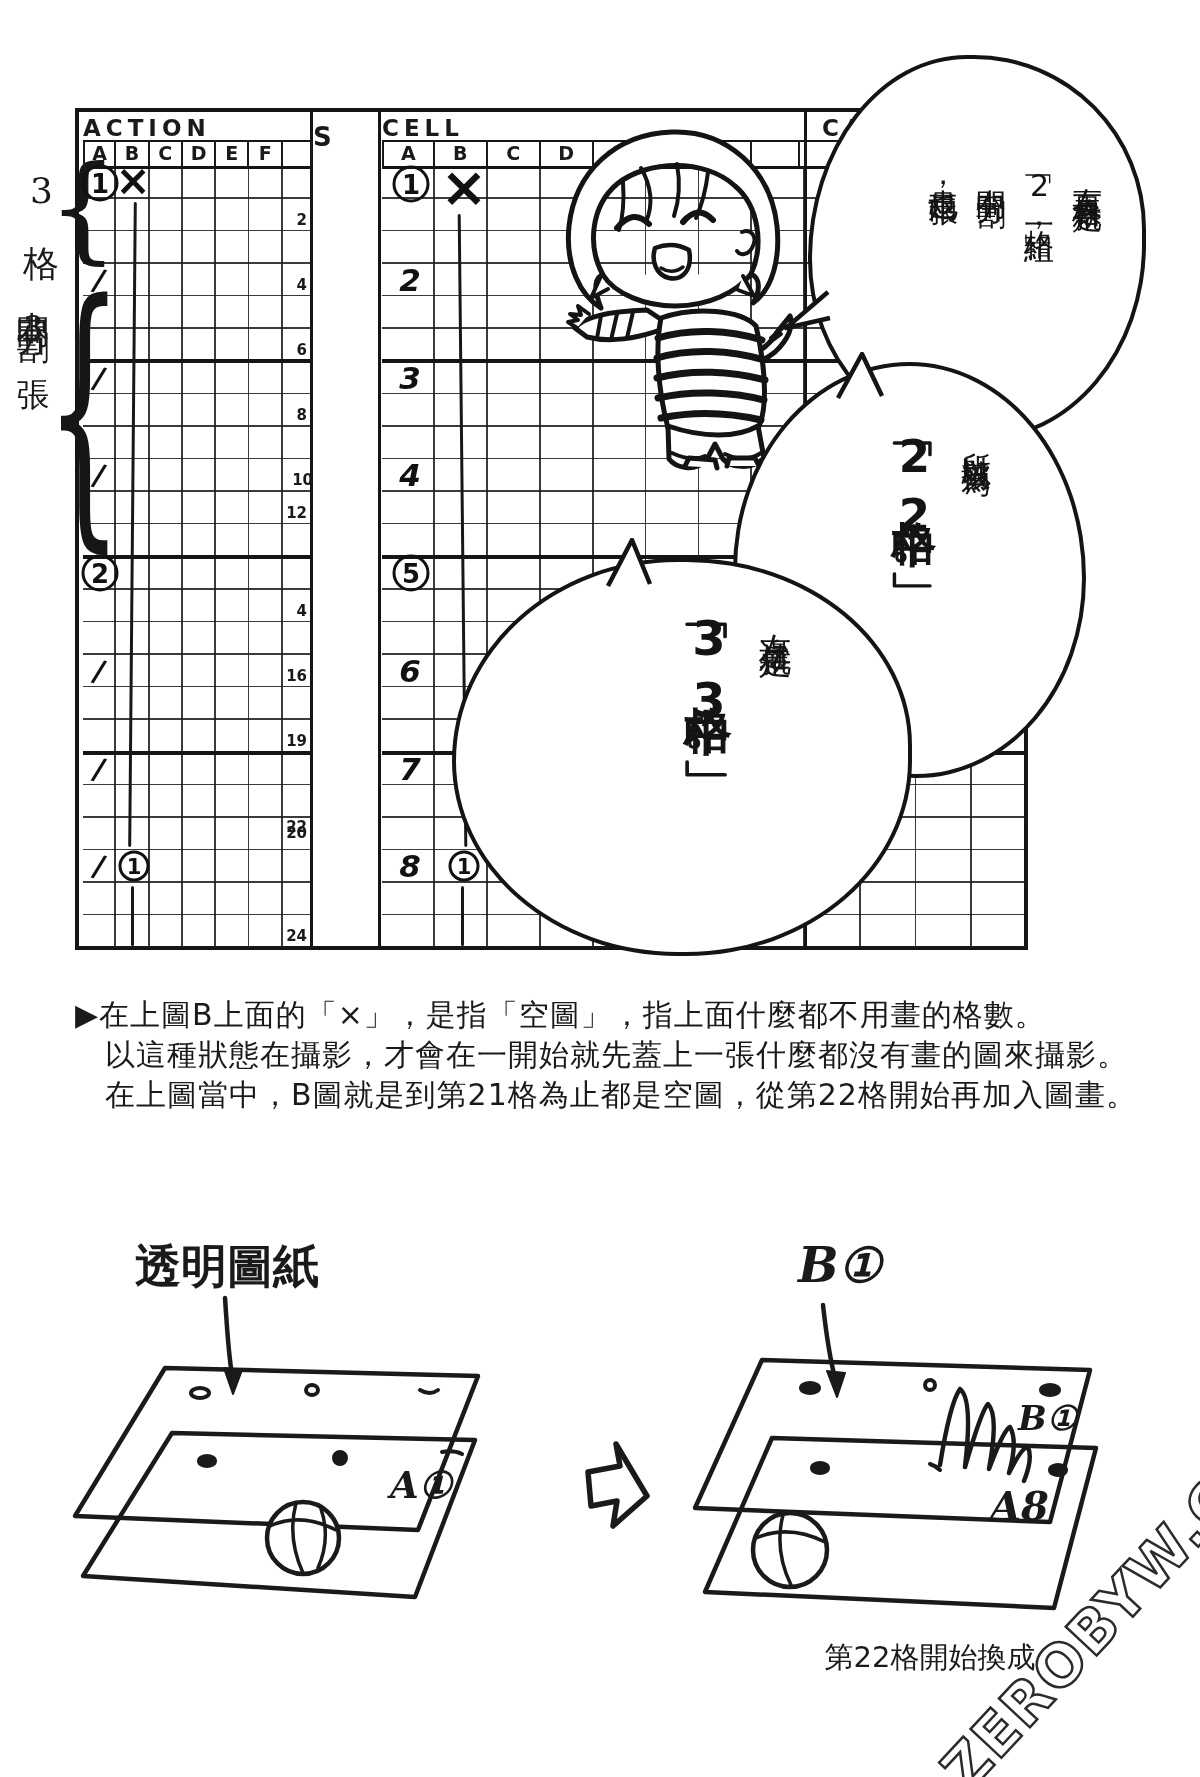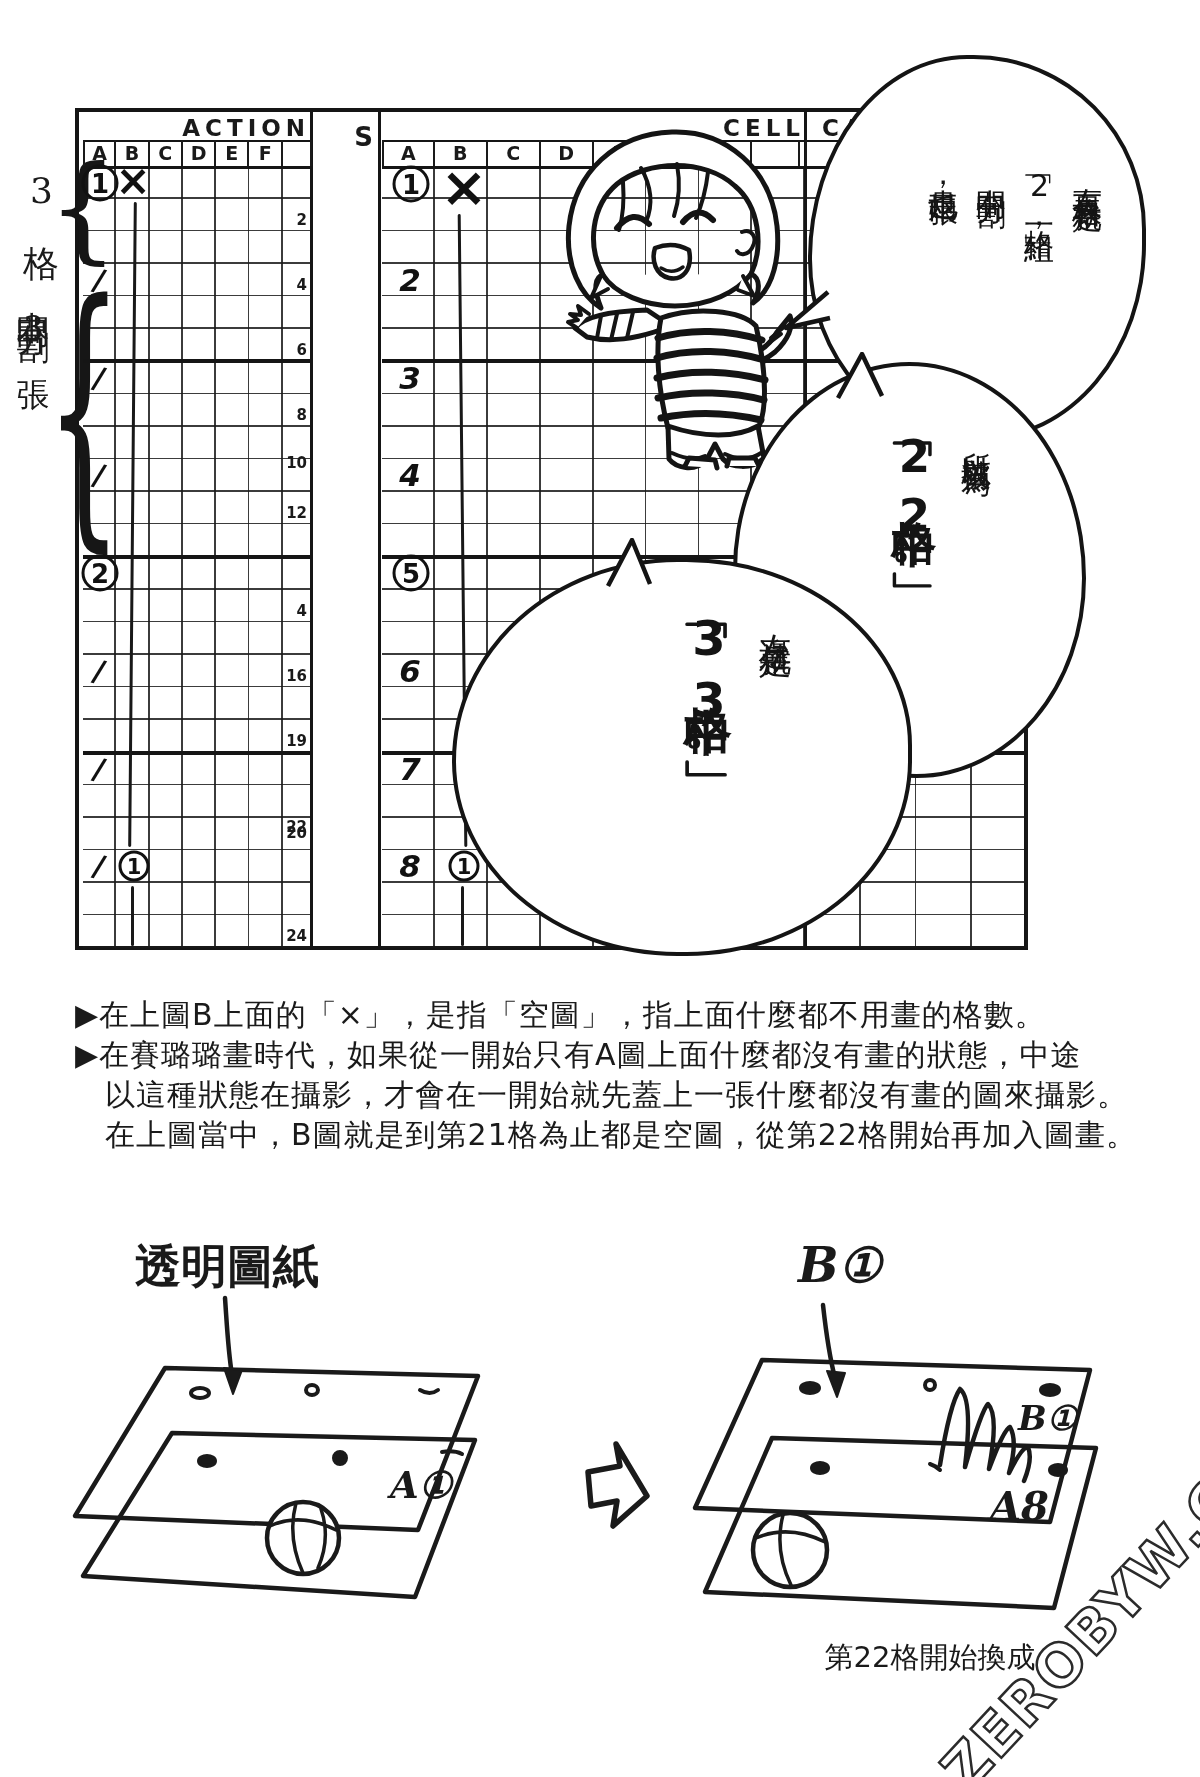--- a/index.html
+++ b/index.html
@@ -23,21 +23,21 @@
       repeating-linear-gradient(to right, transparent 0, transparent 31.5px, rgba(25,25,25,.85) 31.5px, rgba(25,25,25,.85) 33.3px);}
   .g-cell{left:382px;width:423px;
     background-image:
       repeating-linear-gradient(to bottom, transparent 0, transparent 31.1px, rgba(25,25,25,.85) 31.1px, rgba(25,25,25,.85) 32.58px),
       repeating-linear-gradient(to right, transparent 0, transparent 51.1px, rgba(25,25,25,.85) 51.1px, rgba(25,25,25,.85) 52.9px);}
   .g-cam{left:805px;width:223px;
     background-image:
       repeating-linear-gradient(to bottom, transparent 0, transparent 31.1px, rgba(25,25,25,.85) 31.1px, rgba(25,25,25,.85) 32.58px),
       repeating-linear-gradient(to right, transparent 0, transparent 54px, rgba(25,25,25,.85) 54px, rgba(25,25,25,.85) 55.75px);}
   .heavy{height:3.5px;background:#151515;z-index:2;}
-  .title{z-index:2;font-size:23px;font-weight:bold;letter-spacing:5px;text-align:right;}
+  .title{z-index:2;font-size:23px;font-weight:bold;letter-spacing:5px;text-align:left;}
   .letters{z-index:2;display:flex;top:140px;height:26px;}
   .letters span{display:flex;align-items:center;justify-content:center;
     font-size:19px;font-weight:bold;border-right:2px solid #1a1a1a;box-sizing:border-box;}
   .letters span:first-child{border-left:2px solid #1a1a1a;}
   .framenum{z-index:3;left:281px;width:26px;text-align:right;font-size:15px;font-weight:bold;}
   .mark{z-index:3;transform:translate(-50%,-50%);font-weight:bold;color:#111;}
   .tickm{font-size:30px;transform:translate(-50%,-50%) rotate(14deg);font-weight:bold;}
   .xmark{font-weight:600;line-height:1;}
   .circ{border:3px solid #111;border-radius:50%;display:flex;align-items:center;justify-content:center;background:transparent;box-sizing:border-box;}
   .circ-lg{width:37px;height:37px;font-size:26px;}
@@ -131,21 +131,21 @@
   <div class="abs heavy" style="left:382px;top:359px;width:646px;"></div>
   <div class="abs heavy" style="left:83px;top:555px;width:229px;"></div>
   <div class="abs heavy" style="left:382px;top:555px;width:646px;"></div>
   <div class="abs heavy" style="left:83px;top:751px;width:229px;"></div>
   <div class="abs heavy" style="left:382px;top:751px;width:646px;"></div>
 
   <span class="abs framenum" style="top:211px;">2</span>
   <span class="abs framenum" style="top:276px;">4</span>
   <span class="abs framenum" style="top:341px;">6</span>
   <span class="abs framenum" style="top:406px;">8</span>
-  <span class="abs framenum" style="top:454px;">10</span>
+  <span class="abs framenum" style="top:471px;padding-left:6px;">10</span>
   <span class="abs framenum" style="top:504px;">12</span>
   <span class="abs framenum" style="top:602px;">4</span>
   <span class="abs framenum" style="top:667px;">16</span>
   <span class="abs framenum" style="top:732px;">19</span>
   <span class="abs framenum" style="top:824px;">20</span>
   <span class="abs framenum" style="top:818px;">22</span>
   <span class="abs framenum" style="top:927px;">24</span>
 
   <span class="abs mark circ circ-lg" style="left:100px;top:183px;">1</span>
   <span class="abs mark xmark" style="left:133px;top:181px;font-size:42px;">×</span>
@@ -240,21 +240,20 @@
     <div class="vcol big">「2格中2」。</div>
   </div>
 
   <div class="abs vtext b3t" style="left:578px;top:608px;width:225px;height:330px;">
     <div class="vcol lead">左邊就是</div>
     <div class="vcol big">「3格中3」。</div>
   </div>
 
   <div class="abs bodytext">
     <div class="line">▶在上圖B上面的「×」，是指「空圖」，指上面什麼都不用畫的格數。</div>
-    <div class="line">▶在賽璐璐畫時代，如果從一開始只有A圖上面什麼都沒有畫的狀態，中途</div>
     <div class="line cont">以這種狀態在攝影，才會在一開始就先蓋上一張什麼都沒有畫的圖來攝影。</div>
     <div class="line cont">在上圖當中，B圖就是到第21格為止都是空圖，從第22格開始再加入圖畫。</div>
   </div>
 
   <svg class="abs diagrams" width="1140" height="460" viewBox="0 0 1140 460">
     <g stroke="#1a1a1a" fill="none" stroke-linejoin="round" stroke-linecap="round">
 
       <polygon points="115,148 428,156 368,310 25,296" stroke-width="4.5"></polygon>
       <polygon points="122,213 425,220 365,377 33,356" stroke-width="4.5"></polygon>
 

